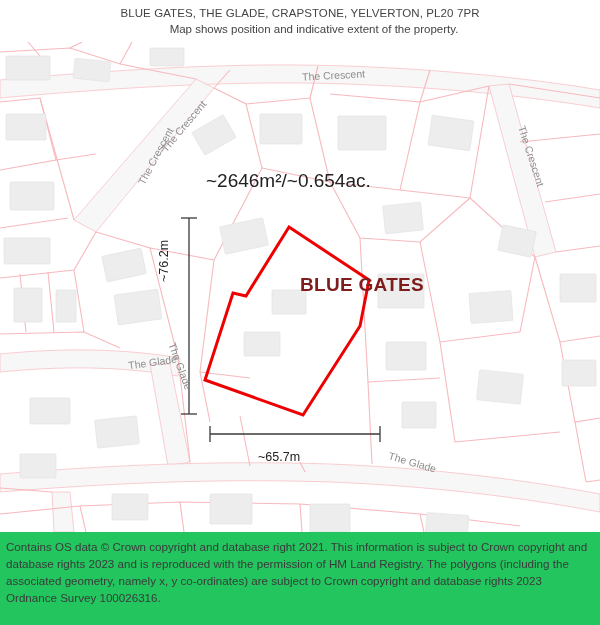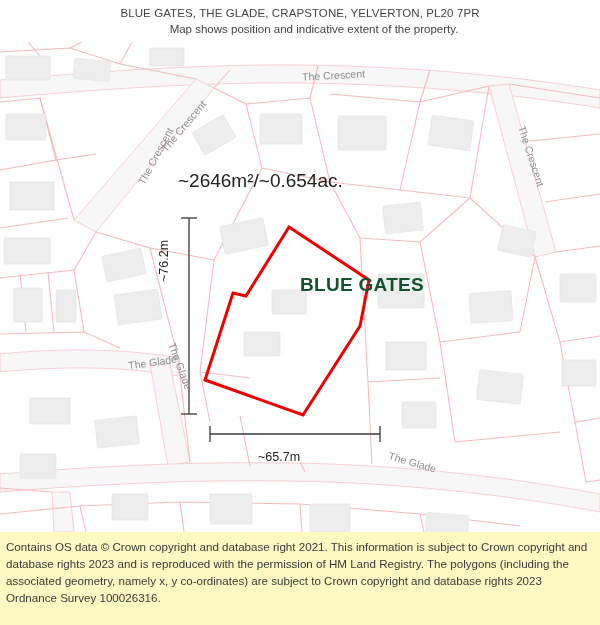--- a/index.html
+++ b/index.html
@@ -53,33 +53,33 @@
     height: 490px;
     background: #ffffff;
     overflow: hidden;
   }
   .map svg {
     display: block;
   }
 
   .area-label {
     position: absolute;
-    left: 178px;
+    left: 206px;
     top: 128px;
     font-size: 19px;
     color: #222222;
     font-family: "Liberation Sans", sans-serif;
   }
   .plot-label {
     position: absolute;
     left: 300px;
     top: 232px;
     font-size: 19px;
     font-weight: bold;
-    color: #14532d;
+    color: #7f1d1d;
     letter-spacing: 0.3px;
   }
   .dim-vertical {
     position: absolute;
     left: 157px;
     top: 240px;
     font-size: 12.5px;
     color: #222222;
     transform: rotate(-90deg);
     transform-origin: left top;
@@ -103,21 +103,21 @@
     font-family: "Liberation Sans", sans-serif;
   }
 
   
   .footer {
     position: absolute;
     top: 532px;
     left: 0;
     width: 600px;
     height: 93px;
-    background: #fef9c3;
+    background: #22c55e;
     box-sizing: border-box;
     padding: 6px 6px 0 6px;
   }
   .footer .legal {
     font-size: 11.6px;
     line-height: 17px;
     color: #3a3a3a;
   }
   .divider {
     position: absolute;

